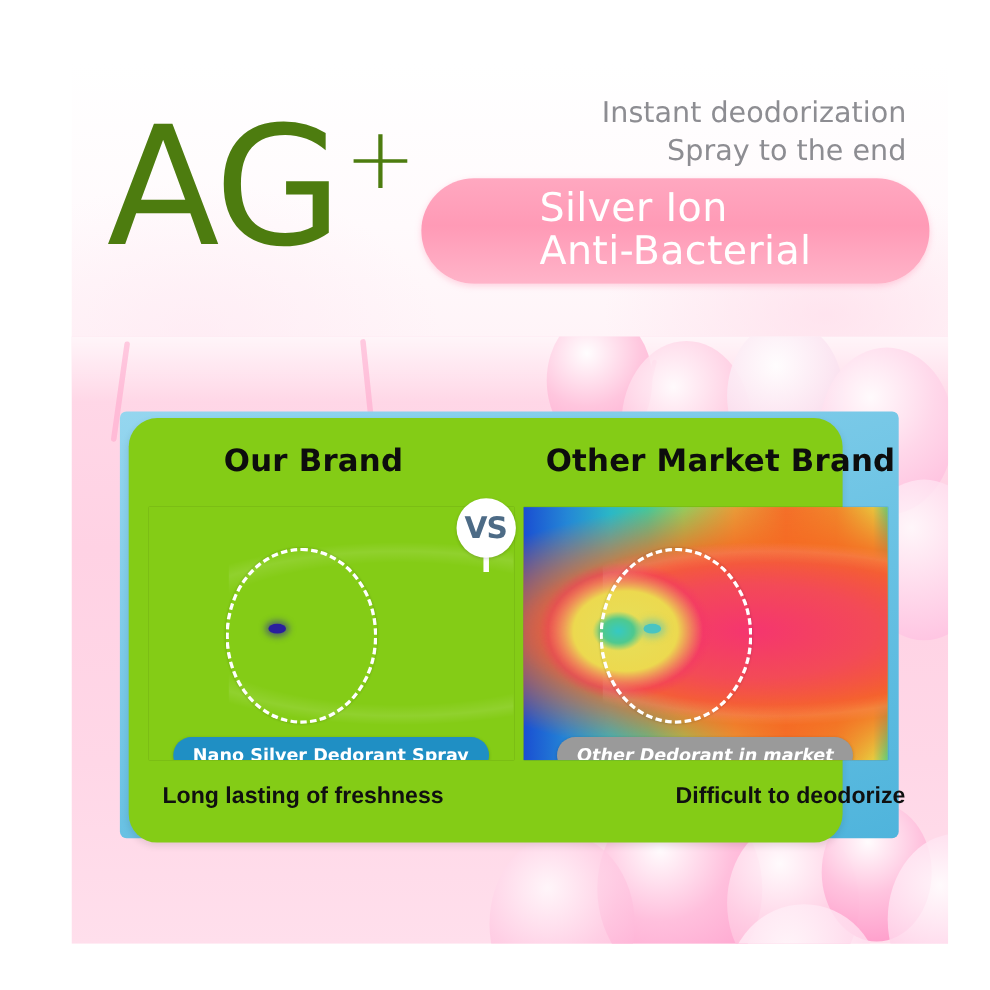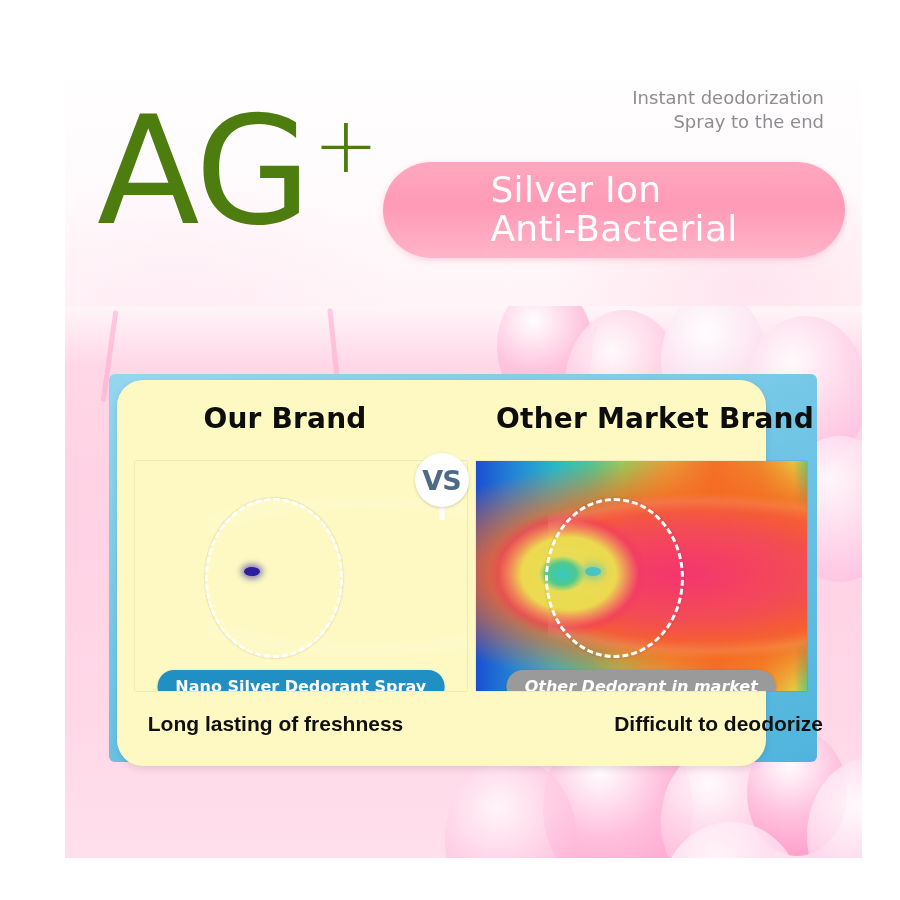--- a/index.html
+++ b/index.html
@@ -48,21 +48,21 @@
   }
   .ag .plus{
     font-size:78px;vertical-align:super;line-height:1;
     font-weight:300;margin-left:4px;
   }
 
   
   .tagline{
     position:absolute;right:38px;top:28px;
     text-align:right;color:#8d8d92;
-    font-size:18px;line-height:1.32;font-weight:400;
+    font-size:26px;line-height:1.32;font-weight:400;
     font-family:"DejaVu Sans", sans-serif;
   }
 
   
   .pill-badge{
     position:absolute;left:318px;top:104px;
     width:462px;height:96px;border-radius:48px;
     background:linear-gradient(180deg,#ffa8c0 0%,#ff9ab6 45%,#ffb4c9 100%);
     box-shadow:0 2px 6px rgba(255,140,175,.35);
     display:flex;align-items:center;justify-content:center;
@@ -76,21 +76,21 @@
   
   .card-frame{
     position:absolute;left:44px;top:316px;
     width:708px;height:388px;
     background:linear-gradient(160deg,#95d6ef 0%,#6cc3e4 55%,#4fb4dc 100%);
     border-radius:6px;
   }
   .card{
     position:absolute;left:52px;top:322px;
     width:649px;height:386px;
-    background:#fef9c3;border-radius:26px;
+    background:#84cc16;border-radius:26px;
     box-shadow:0 3px 7px rgba(0,0,0,.10);
   }
 
   .headings{
     position:absolute;left:0;top:22px;width:706px;
     display:flex;
   }
   .headings .h{
     flex:1;text-align:center;
     font-size:28px;font-weight:bold;color:#0d0d0d;

